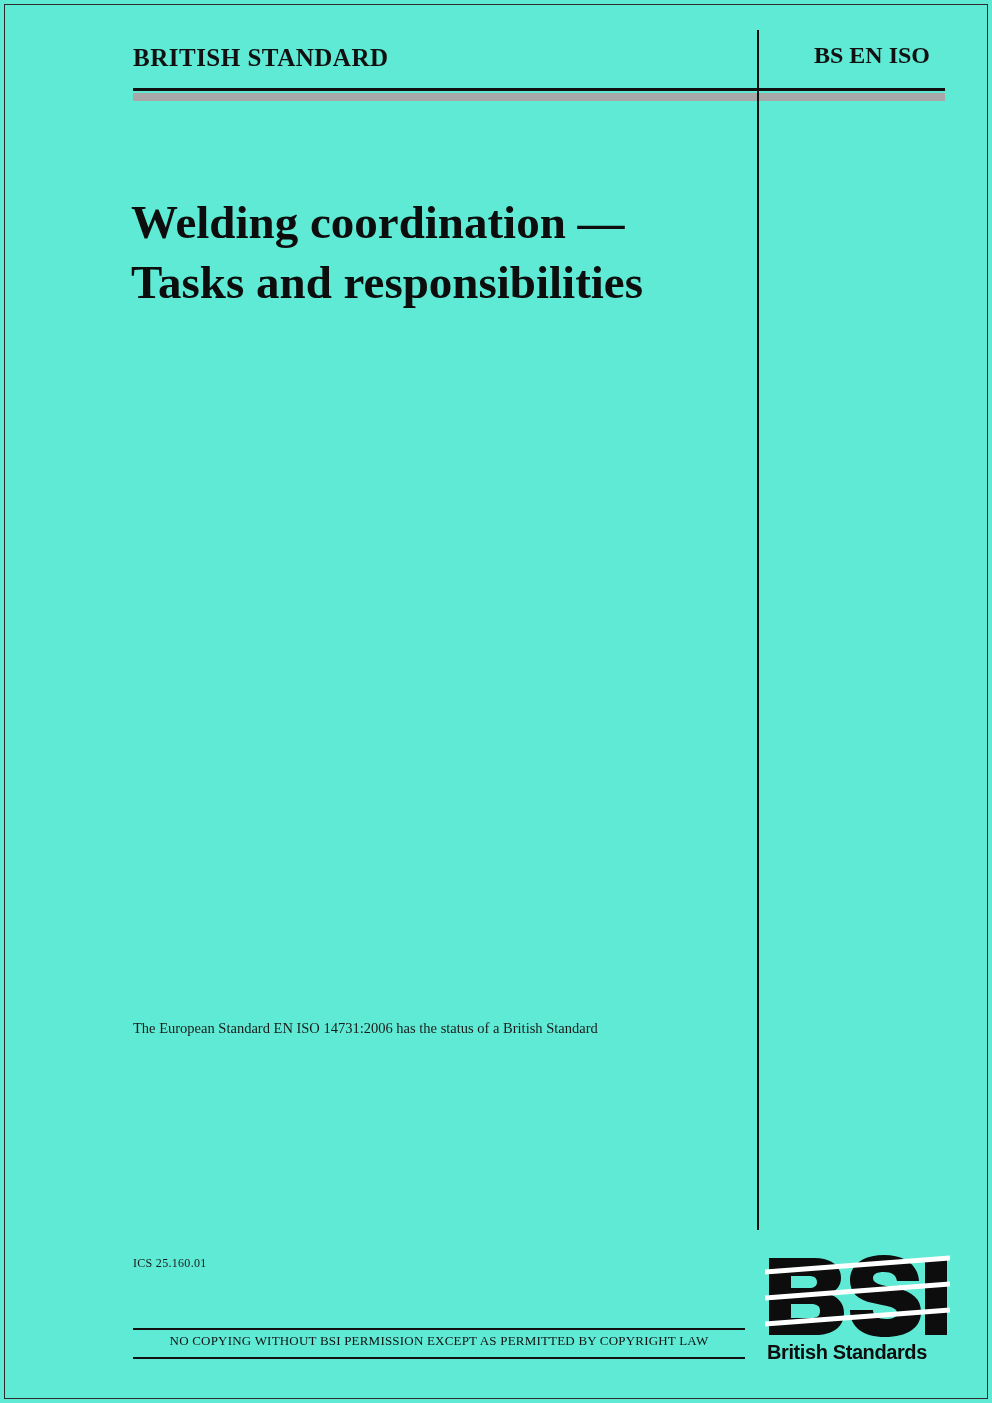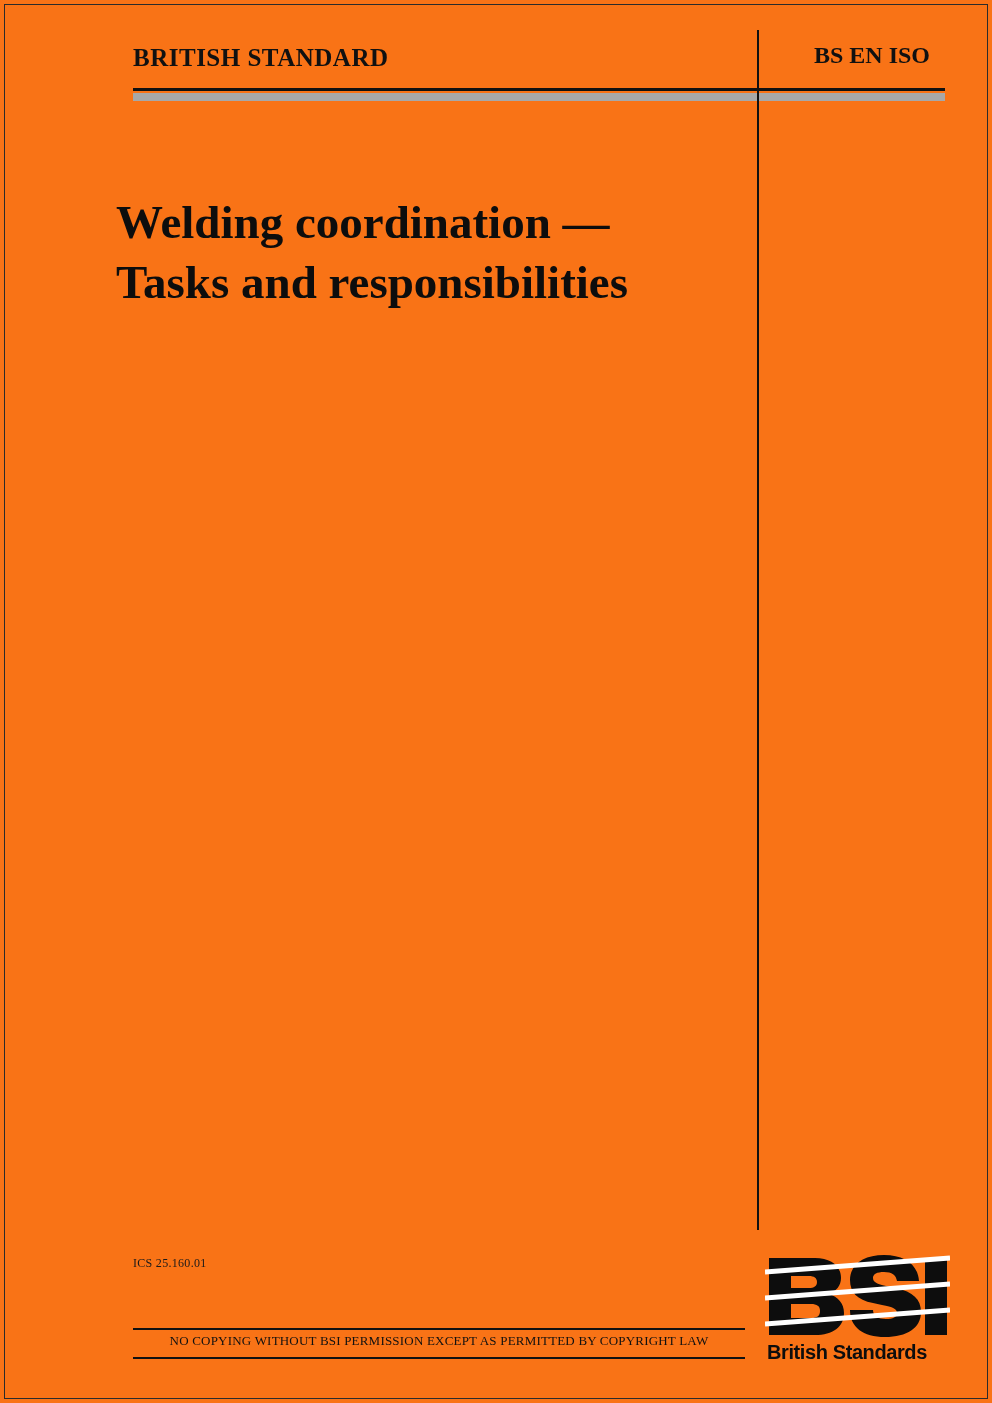--- a/index.html
+++ b/index.html
@@ -8,21 +8,21 @@
     background: #ffffff;
   }
   body {
     font-family: "Liberation Serif", serif;
     color: #000000;
   }
   .page {
     position: relative;
     width: 992px;
     height: 1403px;
-    background: #f97316;
+    background: #5eead4;
     overflow: hidden;
     box-sizing: border-box;
   }
   
   .page-border {
     position: absolute;
     left: 4px;
     top: 4px;
     width: 984px;
     height: 1395px;
@@ -79,21 +79,21 @@
     left: 757px;
     top: 30px;
     width: 2px;
     height: 1200px;
     background: #111111;
   }
 
   
   .doc-title {
     position: absolute;
-    left: 116px;
+    left: 131px;
     top: 192px;
     width: 600px;
     font-family: "Liberation Serif", serif;
     font-weight: bold;
     font-size: 47px;
     line-height: 60px;
     color: #0d0d0d;
     letter-spacing: 0px;
   }
 
@@ -185,20 +185,21 @@
     <div>BS EN ISO</div>
   </div>
 
   <div class="rule-dark"></div>
   <div class="rule-grey"></div>
 
   <div class="v-divider"></div>
 
   <div class="doc-title">Welding coordination — Tasks and responsibilities</div>
 
+  <div class="status-note">The European Standard EN ISO 14731:2006 has the status of a British Standard</div>
 
   <div class="ics-code">ICS 25.160.01</div>
 
   <div class="footer-rule-top"></div>
   <div class="footer-copy">NO COPYING WITHOUT BSI PERMISSION EXCEPT AS PERMITTED BY COPYRIGHT LAW</div>
   <div class="footer-rule-bottom"></div>
 
   <div class="bsi-logo">
     <svg width="185" height="96" viewBox="0 0 185 96" xmlns="http://www.w3.org/2000/svg" aria-hidden="true">
 

